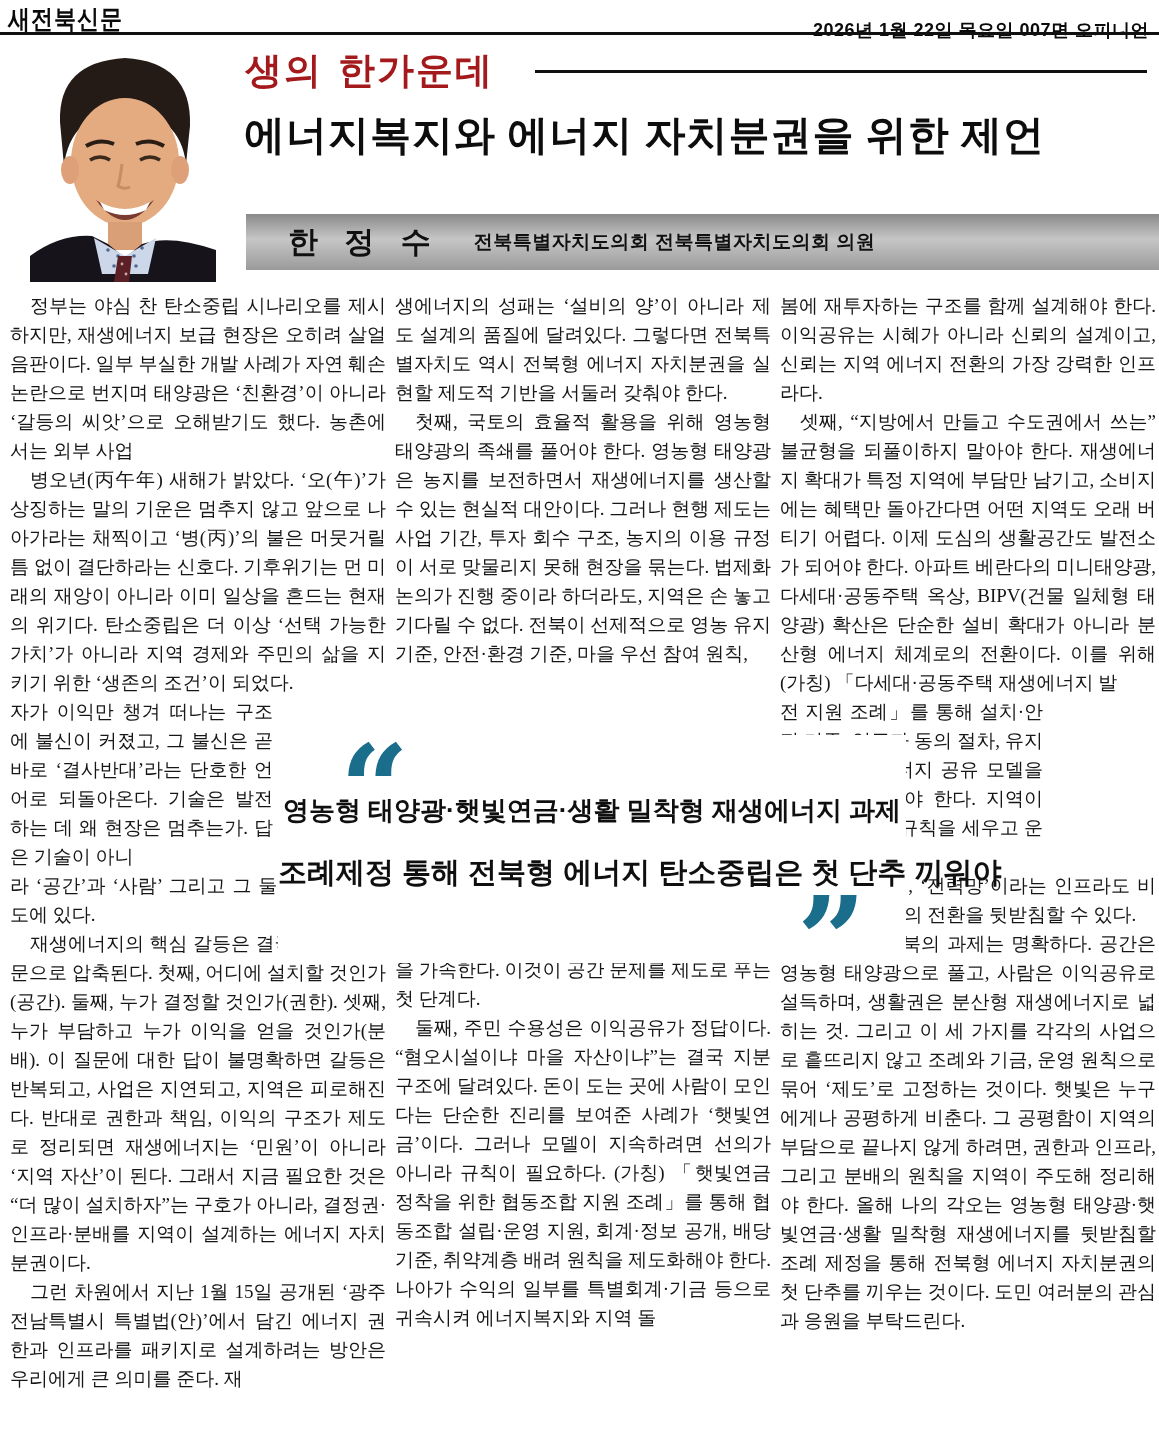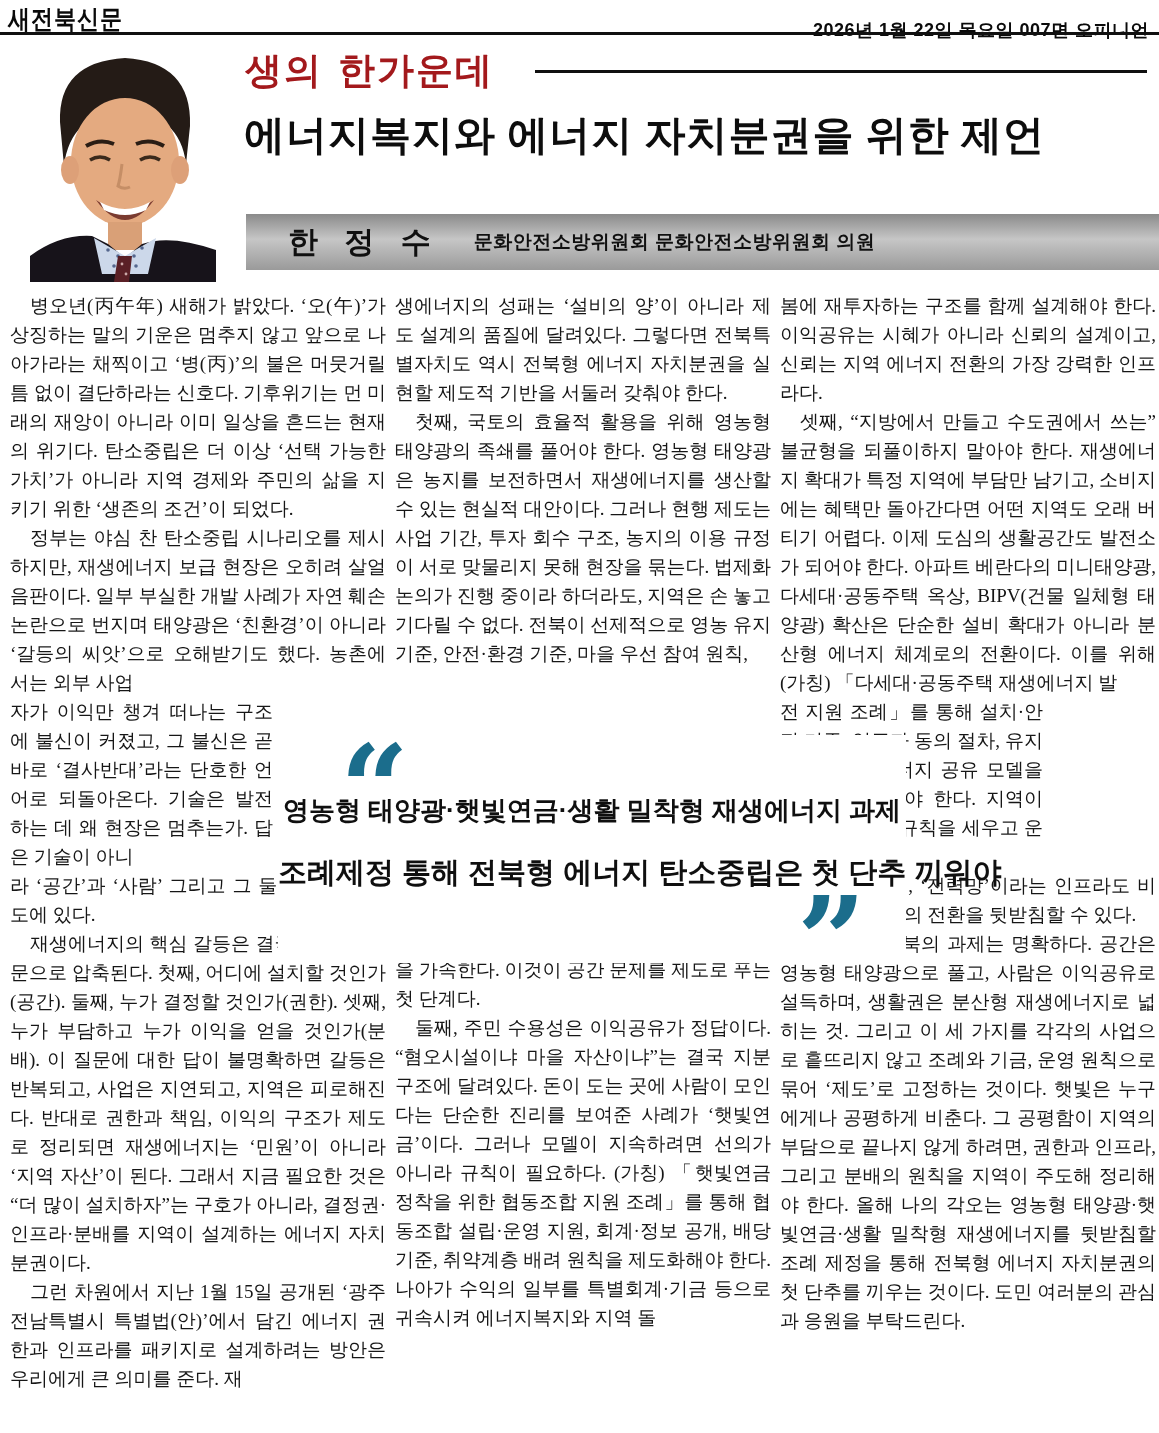--- a/index.html
+++ b/index.html
@@ -76,26 +76,26 @@
     <circle cx="92" cy="220" r="1.4" fill="#caa"></circle>
       <circle cx="96" cy="230" r="1.4" fill="#caa"></circle>
   </svg>
 
   <div class="kicker">생의 한가운데</div>
   <div class="kickrule"></div>
   <h1 class="headline" style="margin:0;">에너지복지와 에너지 자치분권을 위한 제언</h1>
 
   <div class="authorbar">
     <span class="aname">한 정 수</span>
-    <span class="aaff">문화안전소방위원회 문화안전소방위원회 의원</span>
+    <span class="aaff">전북특별자치도의회 전북특별자치도의회 의원</span>
   </div>
 
   <div class="col c1">
+    <p class="ind">정부는 야심 찬 탄소중립 시나리오를 제시하지만, 재생에너지 보급 현장은 오히려 살얼음판이다. 일부 부실한 개발 사례가 자연 훼손 논란으로 번지며 태양광은 ‘친환경’이 아니라 ‘갈등의 씨앗’으로 오해받기도 했다. 농촌에서는 외부 사업</p>
     <p class="ind">병오년(丙午年) 새해가 밝았다. ‘오(午)’가 상징하는 말의 기운은 멈추지 않고 앞으로 나아가라는 채찍이고 ‘병(丙)’의 불은 머뭇거릴 틈 없이 결단하라는 신호다. 기후위기는 먼 미래의 재앙이 아니라 이미 일상을 흔드는 현재의 위기다. 탄소중립은 더 이상 ‘선택 가능한 가치’가 아니라 지역 경제와 주민의 삶을 지키기 위한 ‘생존의 조건’이 되었다.</p>
-    <p class="ind">정부는 야심 찬 탄소중립 시나리오를 제시하지만, 재생에너지 보급 현장은 오히려 살얼음판이다. 일부 부실한 개발 사례가 자연 훼손 논란으로 번지며 태양광은 ‘친환경’이 아니라 ‘갈등의 씨앗’으로 오해받기도 했다. 농촌에서는 외부 사업</p>
     <p class="narrow1">자가 이익만 챙겨 떠나는 구조에 불신이 커졌고, 그 불신은 곧바로 ‘결사반대’라는 단호한 언어로 되돌아온다. 기술은 발전하는 데 왜 현장은 멈추는가. 답은 기술이 아니</p>
     <p>라 ‘공간’과 ‘사람’ 그리고 그 둘을 다루는 제도에 있다.</p>
     <p class="ind">재생에너지의 핵심 갈등은 결국 세 가지 질문으로 압축된다. 첫째, 어디에 설치할 것인가(공간). 둘째, 누가 결정할 것인가(권한). 셋째, 누가 부담하고 누가 이익을 얻을 것인가(분배). 이 질문에 대한 답이 불명확하면 갈등은 반복되고, 사업은 지연되고, 지역은 피로해진다. 반대로 권한과 책임, 이익의 구조가 제도로 정리되면 재생에너지는 ‘민원’이 아니라 ‘지역 자산’이 된다. 그래서 지금 필요한 것은 “더 많이 설치하자”는 구호가 아니라, 결정권·인프라·분배를 지역이 설계하는 에너지 자치분권이다.</p>
     <p class="ind">그런 차원에서 지난 1월 15일 공개된 ‘광주전남특별시 특별법(안)’에서 담긴 에너지 권한과 인프라를 패키지로 설계하려는 방안은 우리에게 큰 의미를 준다. 재</p>
   </div>
 
   <div class="col c2">
     <p>생에너지의 성패는 ‘설비의 양’이 아니라 제도 설계의 품질에 달려있다. 그렇다면 전북특별자치도 역시 전북형 에너지 자치분권을 실현할 제도적 기반을 서둘러 갖춰야 한다.</p>
     <p class="ind">첫째, 국토의 효율적 활용을 위해 영농형 태양광의 족쇄를 풀어야 한다. 영농형 태양광은 농지를 보전하면서 재생에너지를 생산할 수 있는 현실적 대안이다. 그러나 현행 제도는 사업 기간, 투자 회수 구조, 농지의 이용 규정이 서로 맞물리지 못해 현장을 묶는다. 법제화 논의가 진행 중이라 하더라도, 지역은 손 놓고 기다릴 수 없다. 전북이 선제적으로 영농 유지 기준, 안전·환경 기준, 마을 우선 참여 원칙,</p>
     <div class="spacer2"></div>

